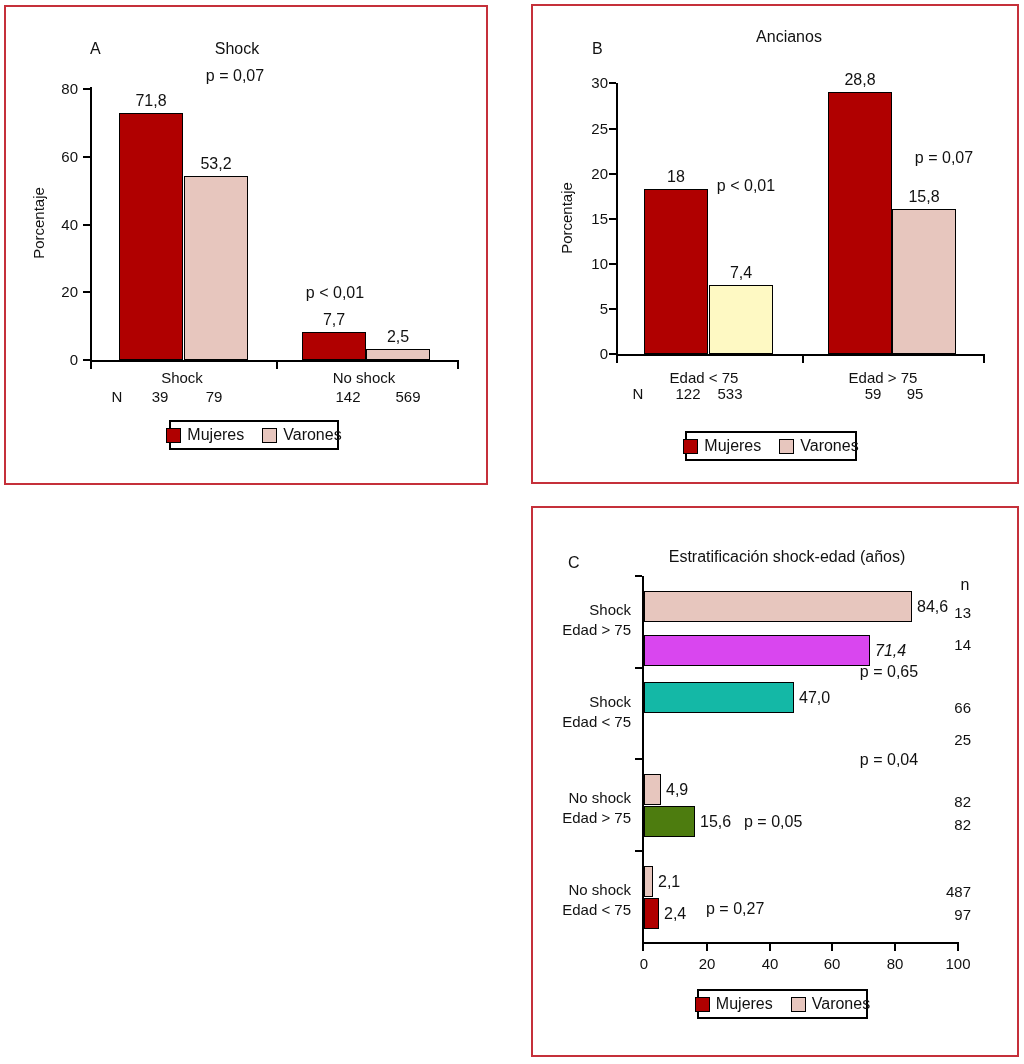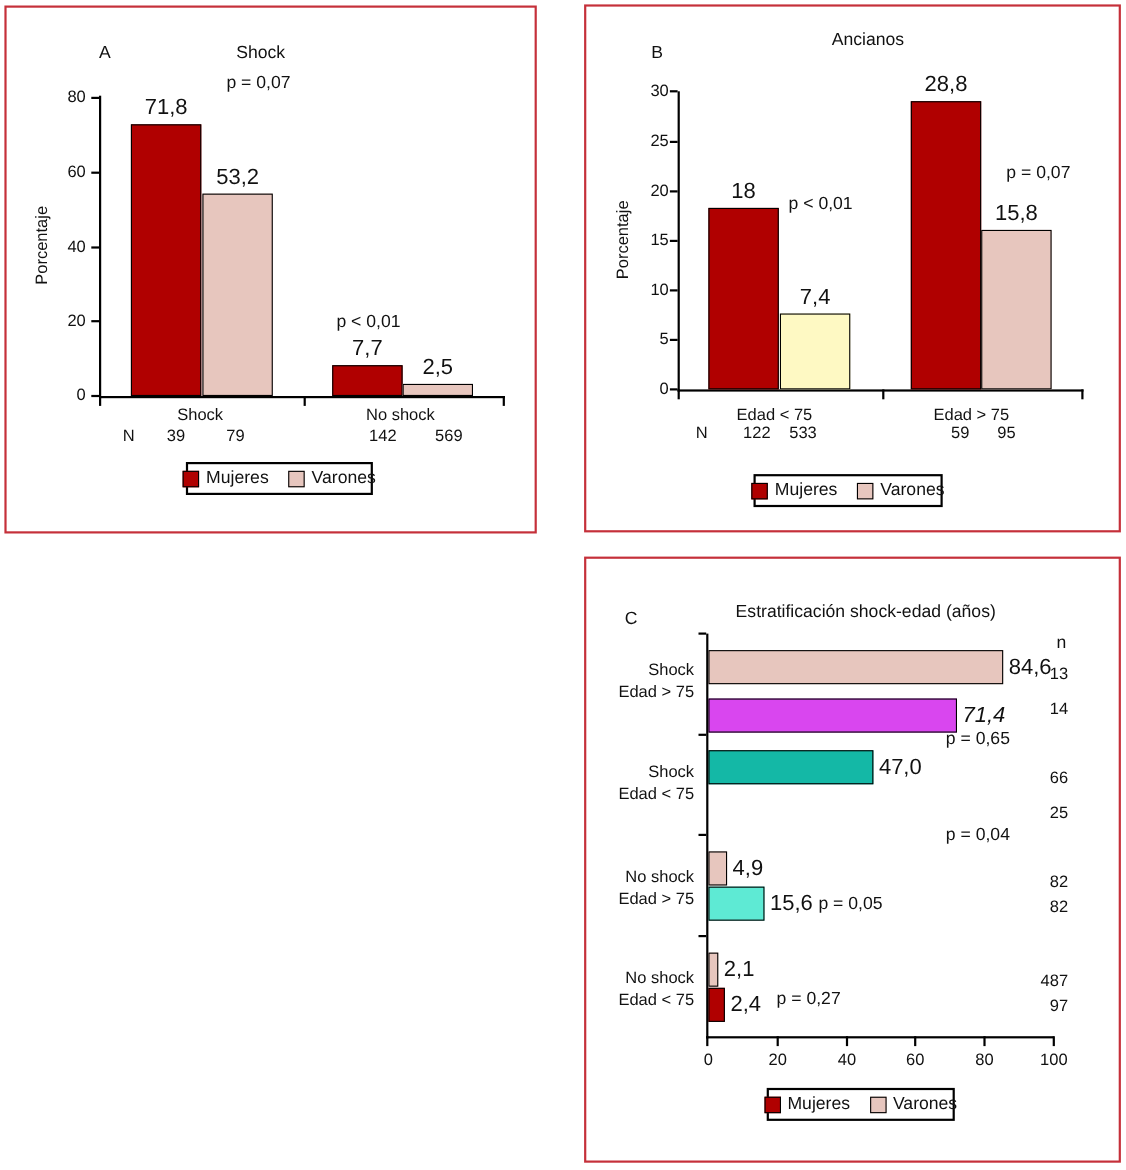--- a/index.html
+++ b/index.html
@@ -18,21 +18,21 @@
   .psub   { position:absolute; font-size:16px; transform:translateX(-50%); white-space:nowrap; }
   .ylab   { position:absolute; font-size:15px; transform:translate(-50%,-50%) rotate(-90deg); white-space:nowrap; }
 
   .vplot  { position:absolute; border-left:2px solid #000; border-bottom:2px solid #000; }
   .hplot  { position:absolute; border-left:2px solid #000; border-bottom:2px solid #000; }
 
   .bar { position:absolute; border:1.5px solid #000; box-sizing:content-box; }
   .vplot .bar { bottom:0; width:62px; }
   .hplot .bar { left:0; height:29px; }
 
-  .bval { position:absolute; font-size:20px; white-space:nowrap; }
+  .bval { position:absolute; font-size:16px; white-space:nowrap; }
   .vplot .bval { bottom:100%; left:50%; transform:translateX(-50%); margin-bottom:4px; }
   .hplot .bval { left:100%; top:50%; transform:translateY(-50%); margin-left:6px; }
 
   .tick { position:absolute; background:#000; }
   .ytl  { position:absolute; font-size:15px; text-align:right; width:32px; }
   .xtl  { position:absolute; font-size:15px; transform:translateX(-50%); }
   .cat  { position:absolute; font-size:15px; transform:translateX(-50%); white-space:nowrap; }
   .nrow { position:absolute; font-size:15px; transform:translateX(-50%); white-space:nowrap; }
   .pnote{ position:absolute; font-size:16px; white-space:nowrap; }
   .pnote.ctr { transform:translateX(-50%); }
@@ -186,21 +186,21 @@
       </div>
       <div class="bar" style="top: 59px; width: 224px; background: #d946ef; font-style: italic;">
         <span class="bval">71,4</span>
       </div>
       <div class="bar" style="top: 106px; width: 148px; background: #14b8a6;">
         <span class="bval">47,0</span>
       </div>
       <div class="bar" style="top: 198px; width: 15px; background: rgb(231, 198, 190);">
         <span class="bval">4,9</span>
       </div>
-      <div class="bar" style="top: 230px; width: 49px; background: #5eead4;">
+      <div class="bar" style="top: 230px; width: 49px; background: #4d7c0f;">
         <span class="bval">15,6</span>
       </div>
       <div class="bar" style="top: 290px; width: 7px; background: rgb(231, 198, 190);">
         <span class="bval">2,1</span>
       </div>
       <div class="bar" style="top: 322px; width: 13px; background: rgb(176, 0, 0);">
         <span class="bval">2,4</span>
       </div>
 
       <div class="tick" style="left:-2px;top:366px;width:2px;height:9px"></div>

